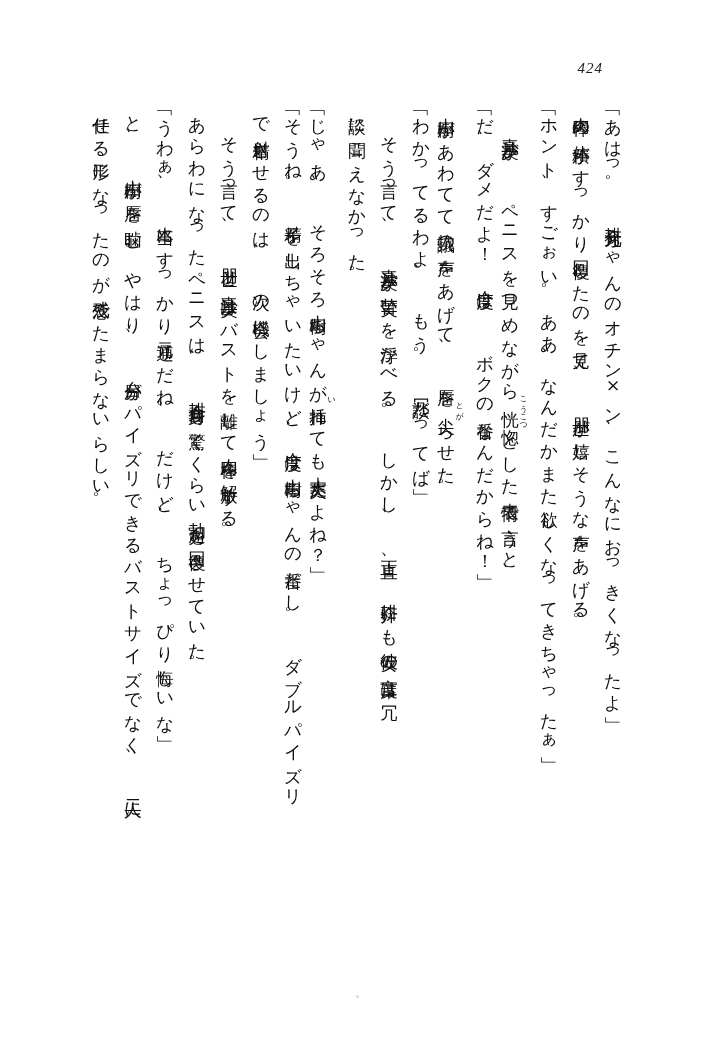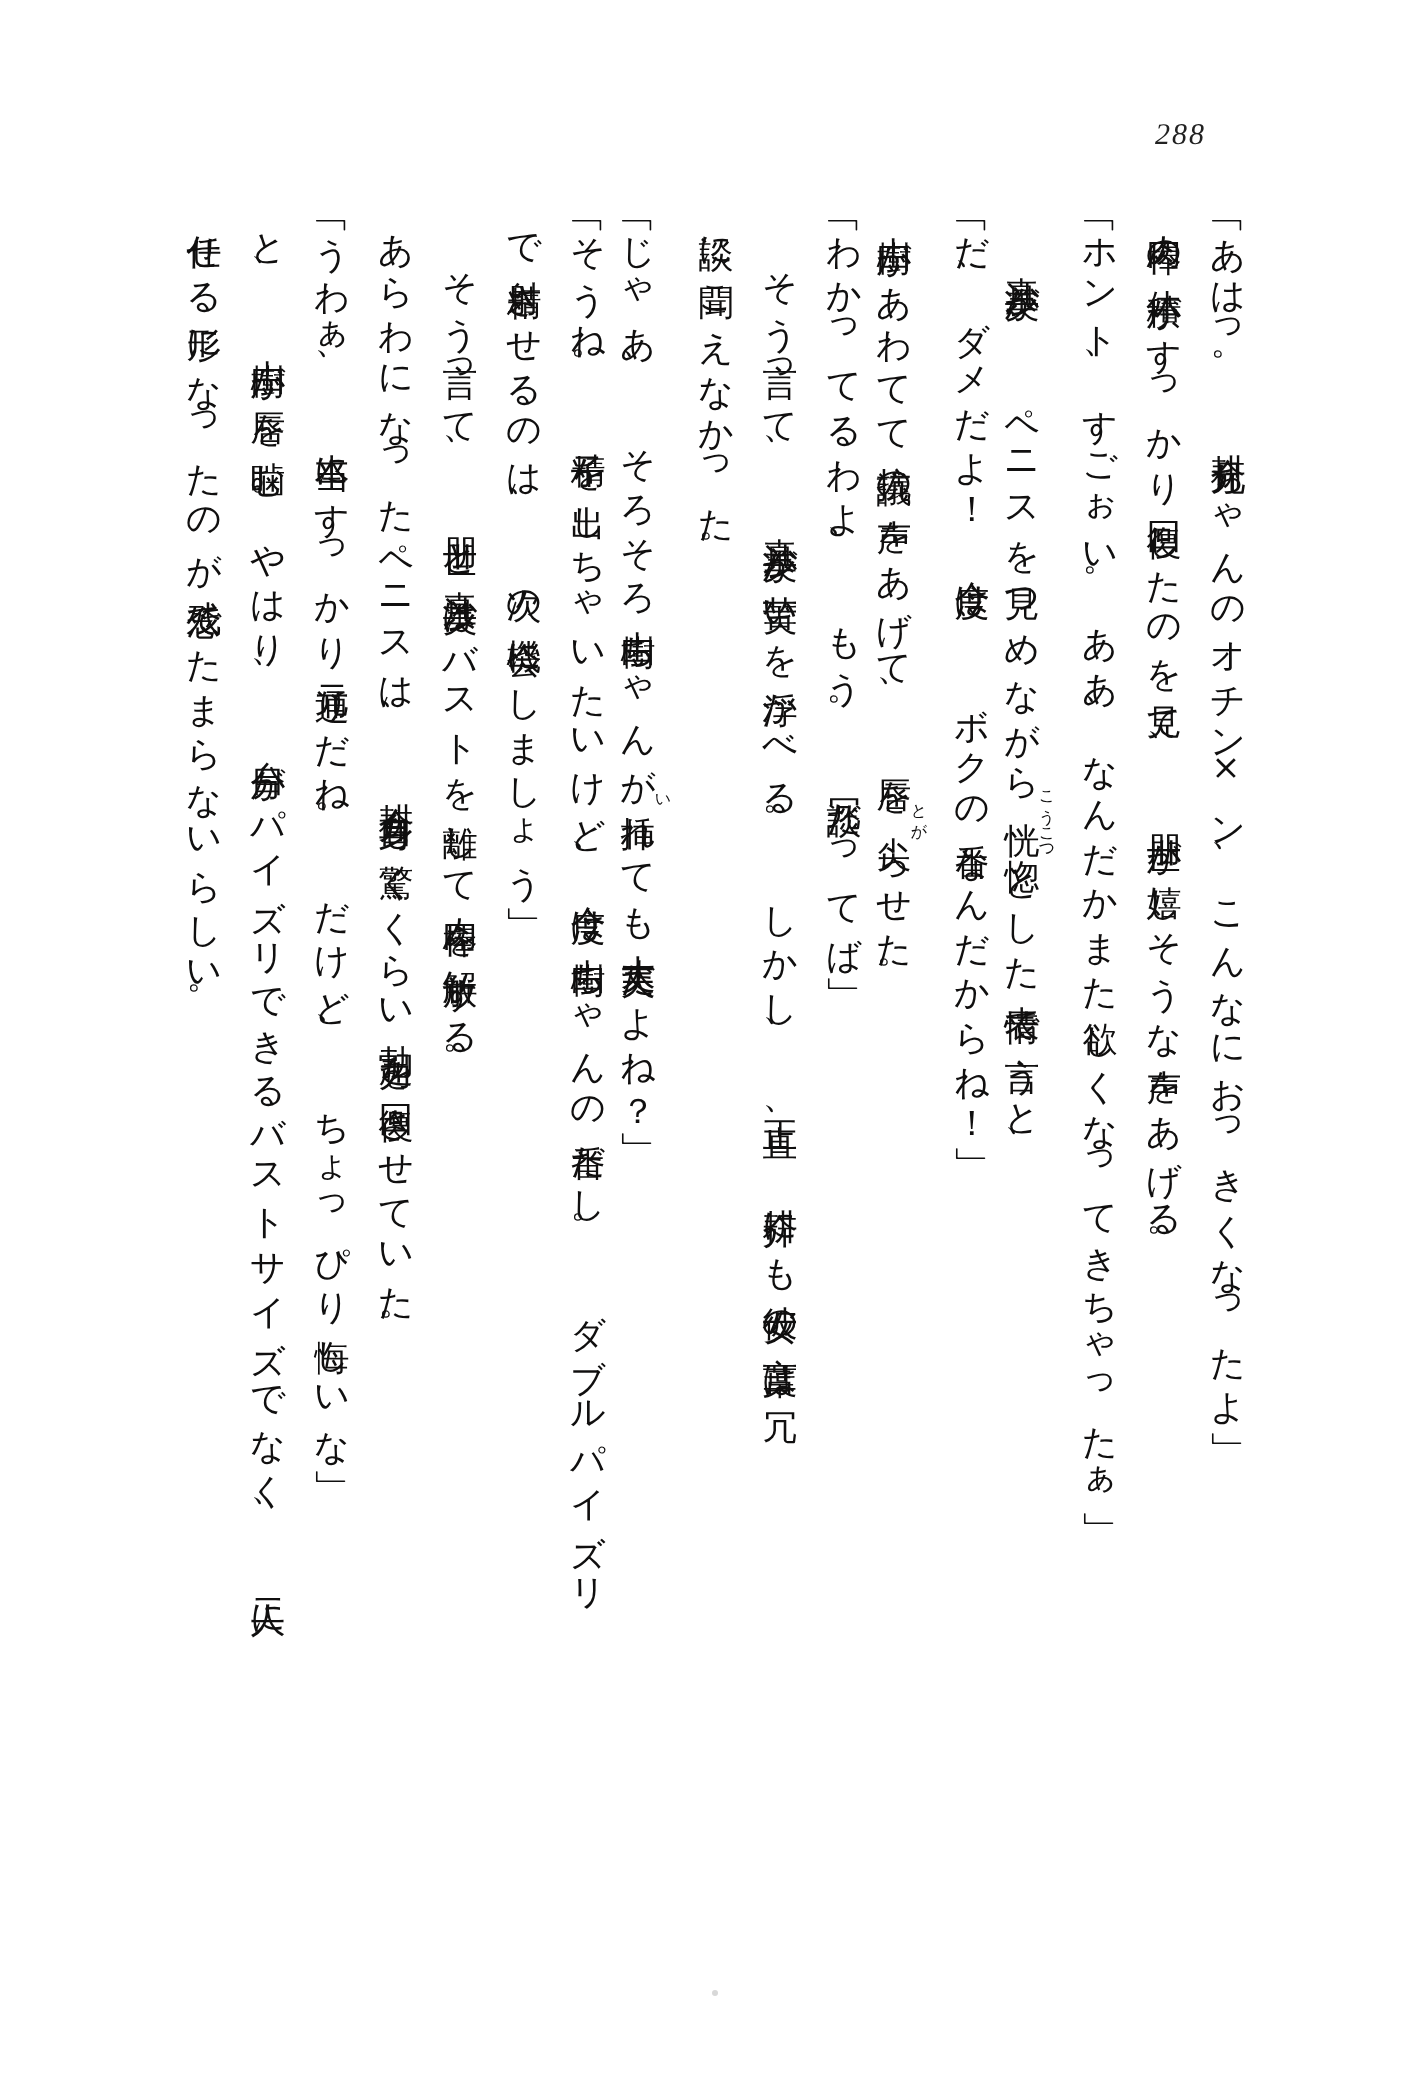--- a/index.html
+++ b/index.html
@@ -77,21 +77,21 @@
     width: 3px;
     height: 3px;
     background: #d8d8d8;
     border-radius: 50%;
   }
 </style>
 </head>
 <body>
 
 <div class="page">
-  <div class="page-number">288</div>
+  <div class="page-number">424</div>
   <div class="text-body">
       <div class="vline">「あはっ。　耕介兄ちゃんのオチン×ン、こんなにおっきくなったよ」</div>
       <div class="vline">肉棒の体積がすっかり回復したのを見て、　朋世が嬉しそうな声をあげる。</div>
       <div class="vline">「ホント、すごぉい。ああ、なんだかまた欲しくなってきちゃったぁ」</div>
       <div class="vline indent">真沙美が、　ペニスを見つめながら<ruby>恍惚<rt>こうこつ</rt></ruby>とした表情で言うと、</div>
       <div class="vline">「だ、ダメだよ！　今度は、　ボクの番なんだからね！」</div>
       <div class="vline">由樹があわてて抗議の声をあげて、　唇を<ruby>尖<rt>とが</rt></ruby>らせた。</div>
       <div class="vline">「わかってるわよ、　もう。　冗談だってば」</div>
       <div class="vline indent">そう言って、　真沙美が苦笑いを浮かべる。　しかし、　正直、　耕介にも彼女の言葉は冗</div>
       <div class="vline">談に聞こえなかった。</div>

